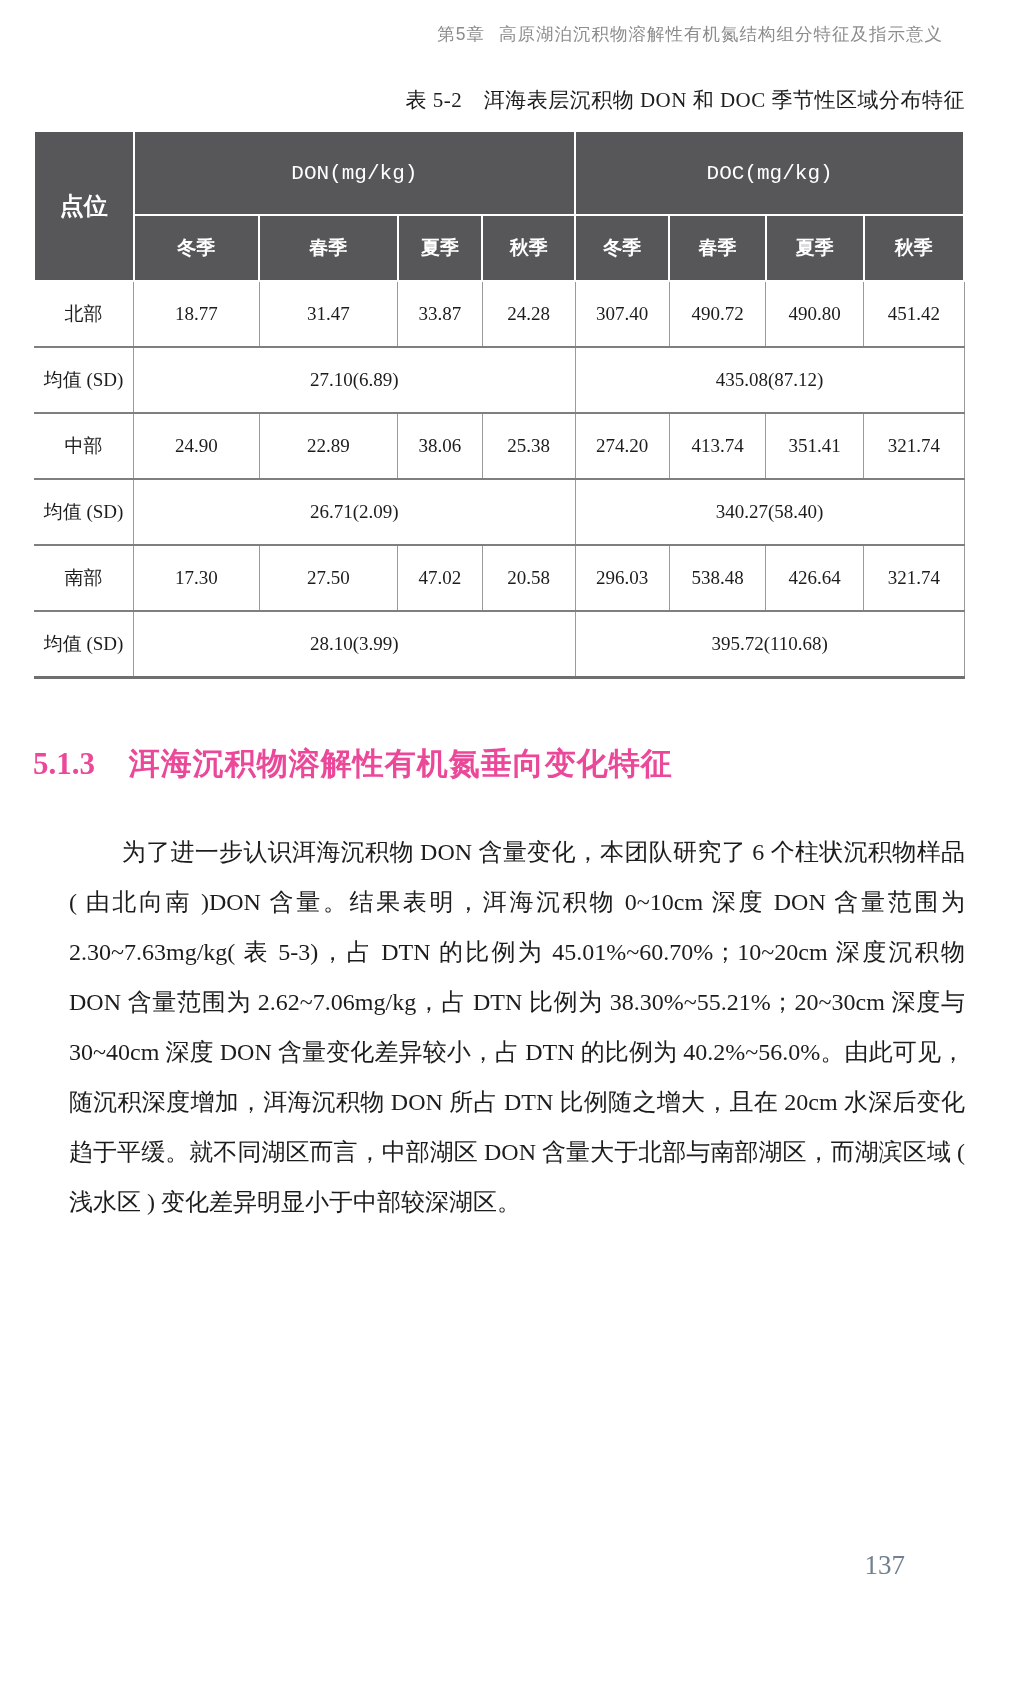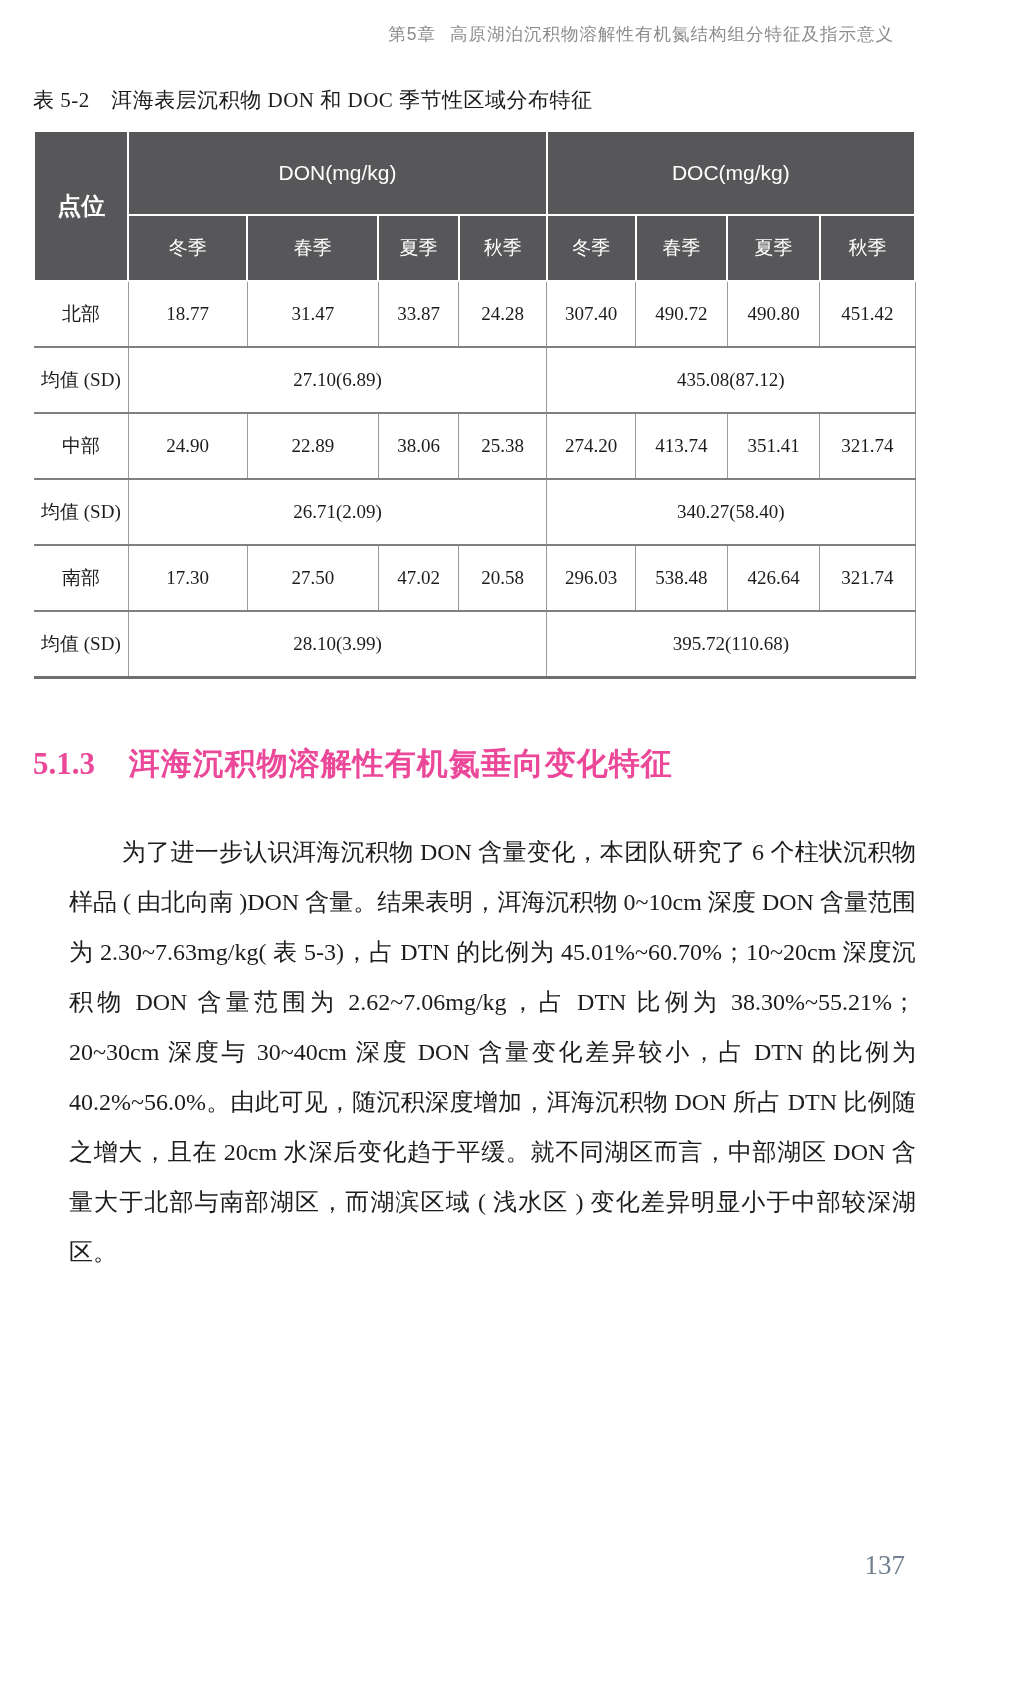--- a/index.html
+++ b/index.html
@@ -11,61 +11,61 @@
     --page_number_color:#72808f;
     --text_color:#1c1c1c;
   }
   *{ margin:0; padding:0; box-sizing:border-box; }
   html,body{ background:#ffffff; }
   body{
     width:1009px; min-height:1693px; position:relative;
     font-family:"Liberation Serif","DejaVu Serif",serif;
     color:var(--text_color);
   }
-  .page{ padding:22px 93px 0 33px; }
+  .page{ padding:22px 44px 0 33px; }
 
   .running-header{
     text-align:right; padding-right:22px;
     font-family:"Liberation Sans","DejaVu Sans",sans-serif;
     font-size:17.5px; color:var(--running_header_color);
     letter-spacing:1px;
   }
   .running-header .chapter-gap{ display:inline-block; width:14px; }
 
   .intro-para{
     margin-top:72px;
     font-size:24px; line-height:53px;
     text-align:justify;
   }
 
   .table-caption{
     margin-top:40px;
-    text-align:left;
+    text-align:right;
     font-size:21px;
     letter-spacing:0.5px;
   }
 
   table.data-table{
     margin-top:16px;
     width:100%;
     border-collapse:collapse;
     table-layout:fixed;
     border-bottom:3px solid var(--border_bottom);
   }
   .data-table th{
     background:var(--table_header_bg);
     color:#ffffff;
     font-family:"Liberation Sans","DejaVu Sans",sans-serif;
     border:2px solid #ffffff;
     text-align:center; vertical-align:middle;
     font-weight:normal;
   }
   .data-table th.t-corner{ font-size:24px; font-weight:bold; }
-  .data-table th.t-group{ font-size:21px; height:84px; }
-  .data-table th.t-season{ font-size:19px; font-weight:normal; height:66px; }
+  .data-table th.t-group{ font-size:21px; height:84px;font-family:Liberation Mono, monospace; }
+  .data-table th.t-season{ font-size:19px; font-weight:bold; height:66px; }
   .data-table tbody td{
     height:66px;
     text-align:center; vertical-align:middle;
     font-size:19px;
     border-top:2px solid var(--border_dark);
     border-right:1px solid var(--border_light);
   }
   .data-table tbody tr:first-child td{ border-top:none; }
   .data-table td.t-label{ font-size:19px; }
 

